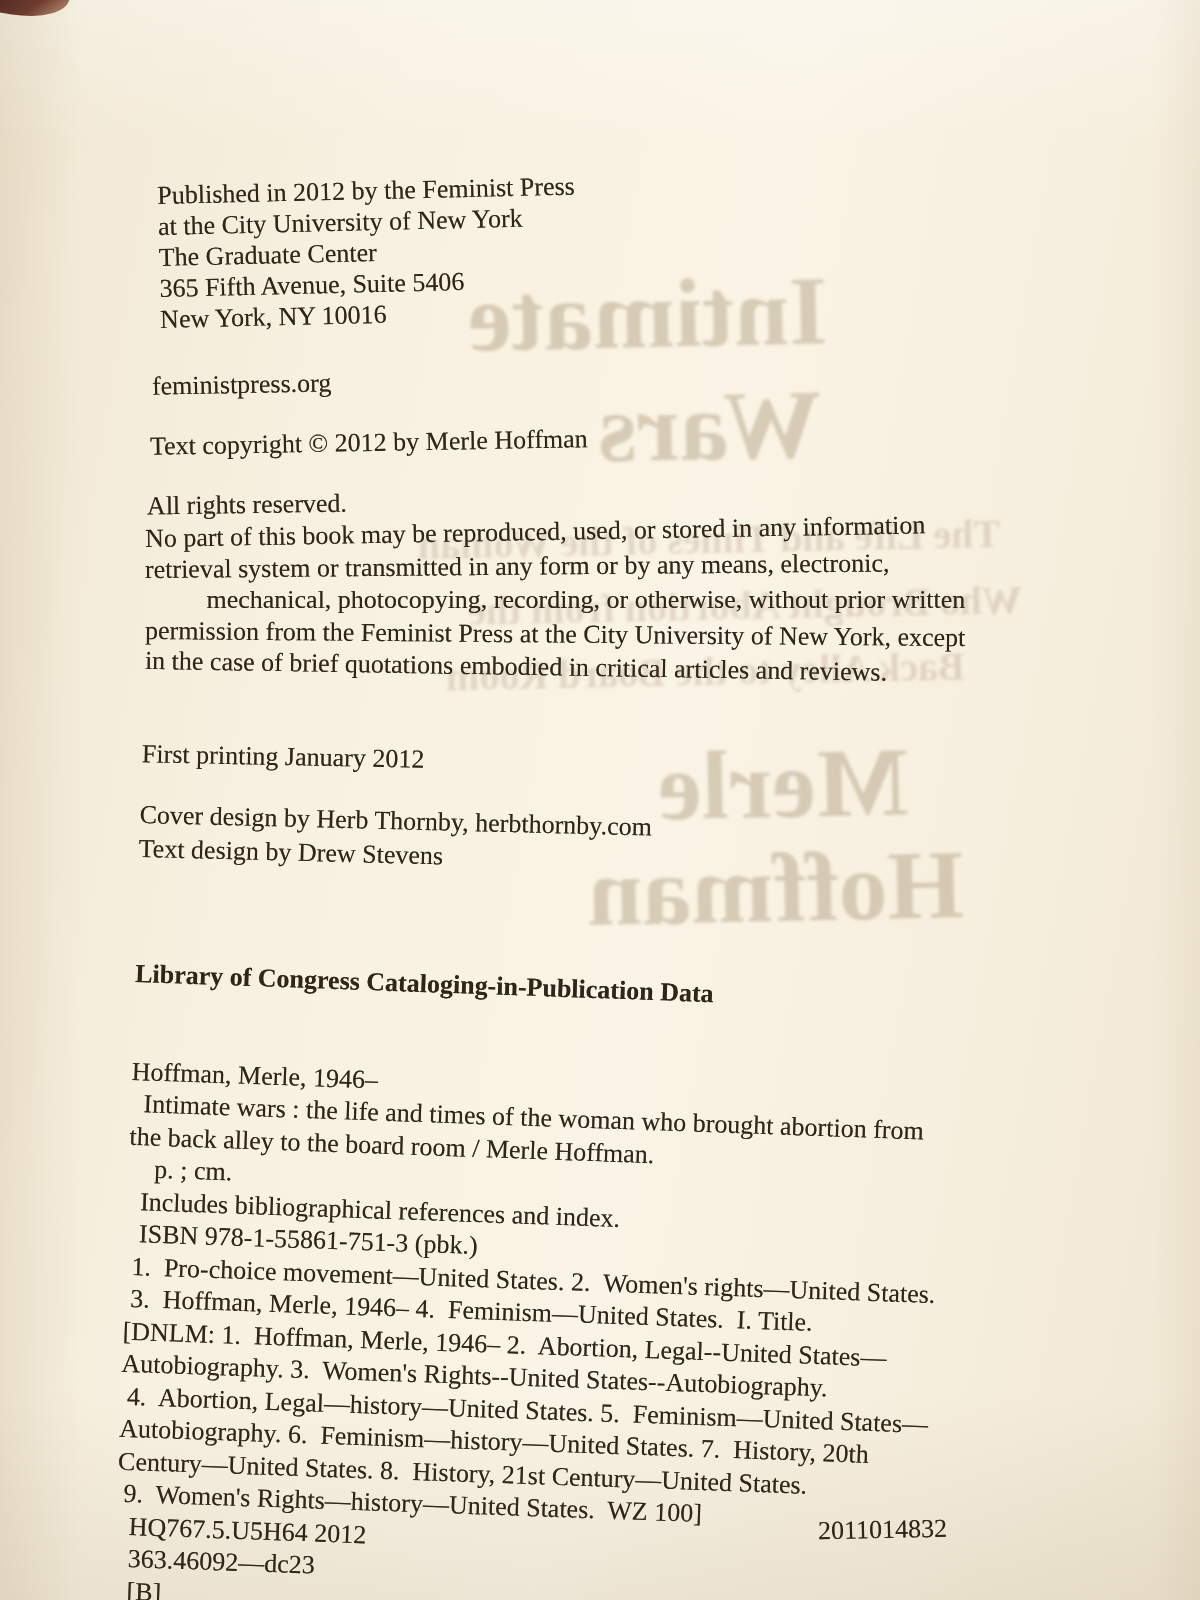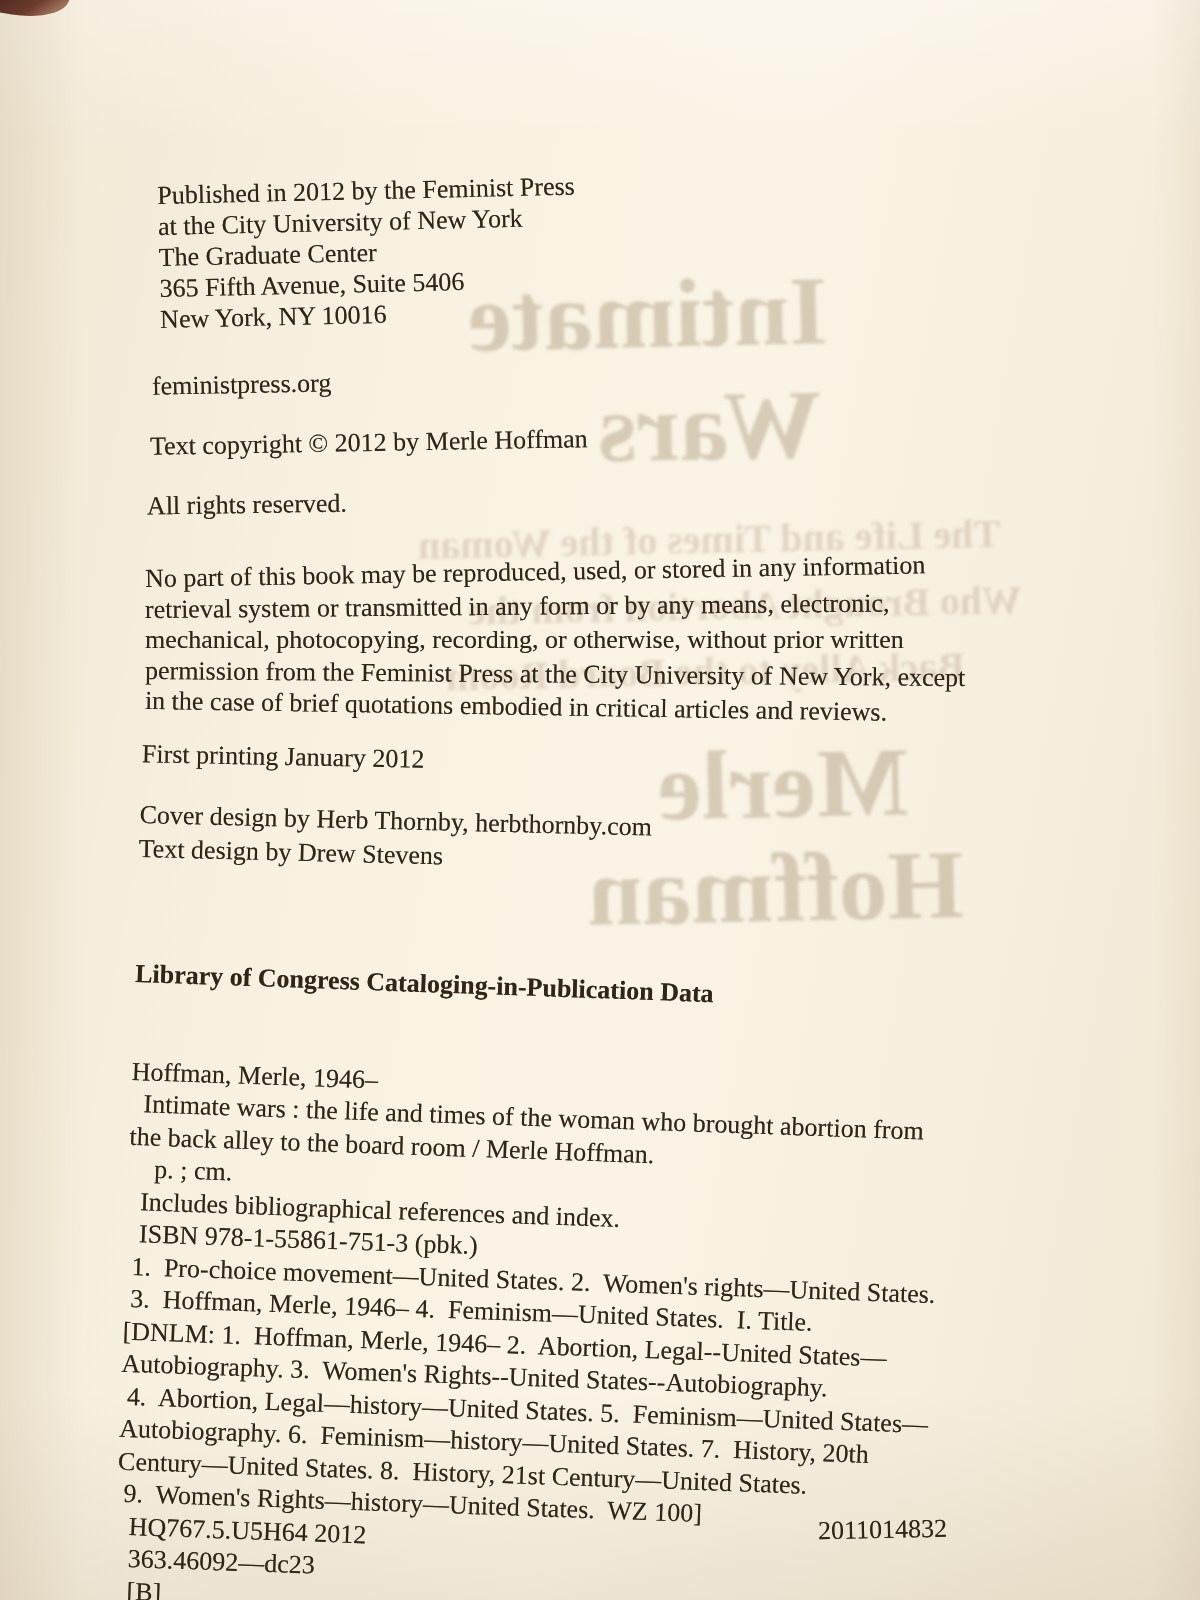--- a/index.html
+++ b/index.html
@@ -35,25 +35,25 @@
   #ghost-a1{left:658px;top:728px;font-size:98px;}
   #ghost-a2{left:588px;top:832px;font-size:98px;}
   
   .blk{position:absolute;z-index:2;white-space:pre;font-size:26px;
        text-shadow:0 0 0.5px rgba(47,37,24,0.55);}
   .blk div{white-space:pre;}
   #publisher{left:157px;top:180px;line-height:31px;transform:rotate(-1.3deg);transform-origin:left top;}
   #website{left:152px;top:370px;transform:rotate(-1.1deg);}
   #copyright{left:150px;top:428px;transform:rotate(-1.0deg);}
   #rights{left:147px;top:490px;transform:rotate(-0.8deg);}
-  #permissions{left:145px;top:564px;line-height:30.5px;}
+  #permissions{left:145px;top:524px;line-height:30.5px;}
   #permissions div{transform-origin:left center;}
   #permissions div:nth-child(1){transform:rotate(-1.0deg);}
   #permissions div:nth-child(2){transform:rotate(-0.5deg);}
-  #permissions div:nth-child(3){transform:rotate(0deg);}
+  #permissions div:nth-child(3){transform:rotate(0deg);text-align:right;}
   #permissions div:nth-child(4){transform:rotate(0.5deg);}
   #permissions div:nth-child(5){transform:rotate(0.9deg);}
   #printing{left:142px;top:742px;transform:rotate(1.1deg);}
   #credits{left:140px;top:798px;line-height:34px;transform:rotate(1.4deg);transform-origin:left top;}
   #cip{left:138px;top:893px;line-height:32.5px;transform:rotate(2.0deg);transform-origin:left top;}
   #cip .heading{font-weight:bold;}
   #control-number{left:818px;top:1515px;transform:rotate(-1.2deg);}
 </style>
 </head>
 <body>

